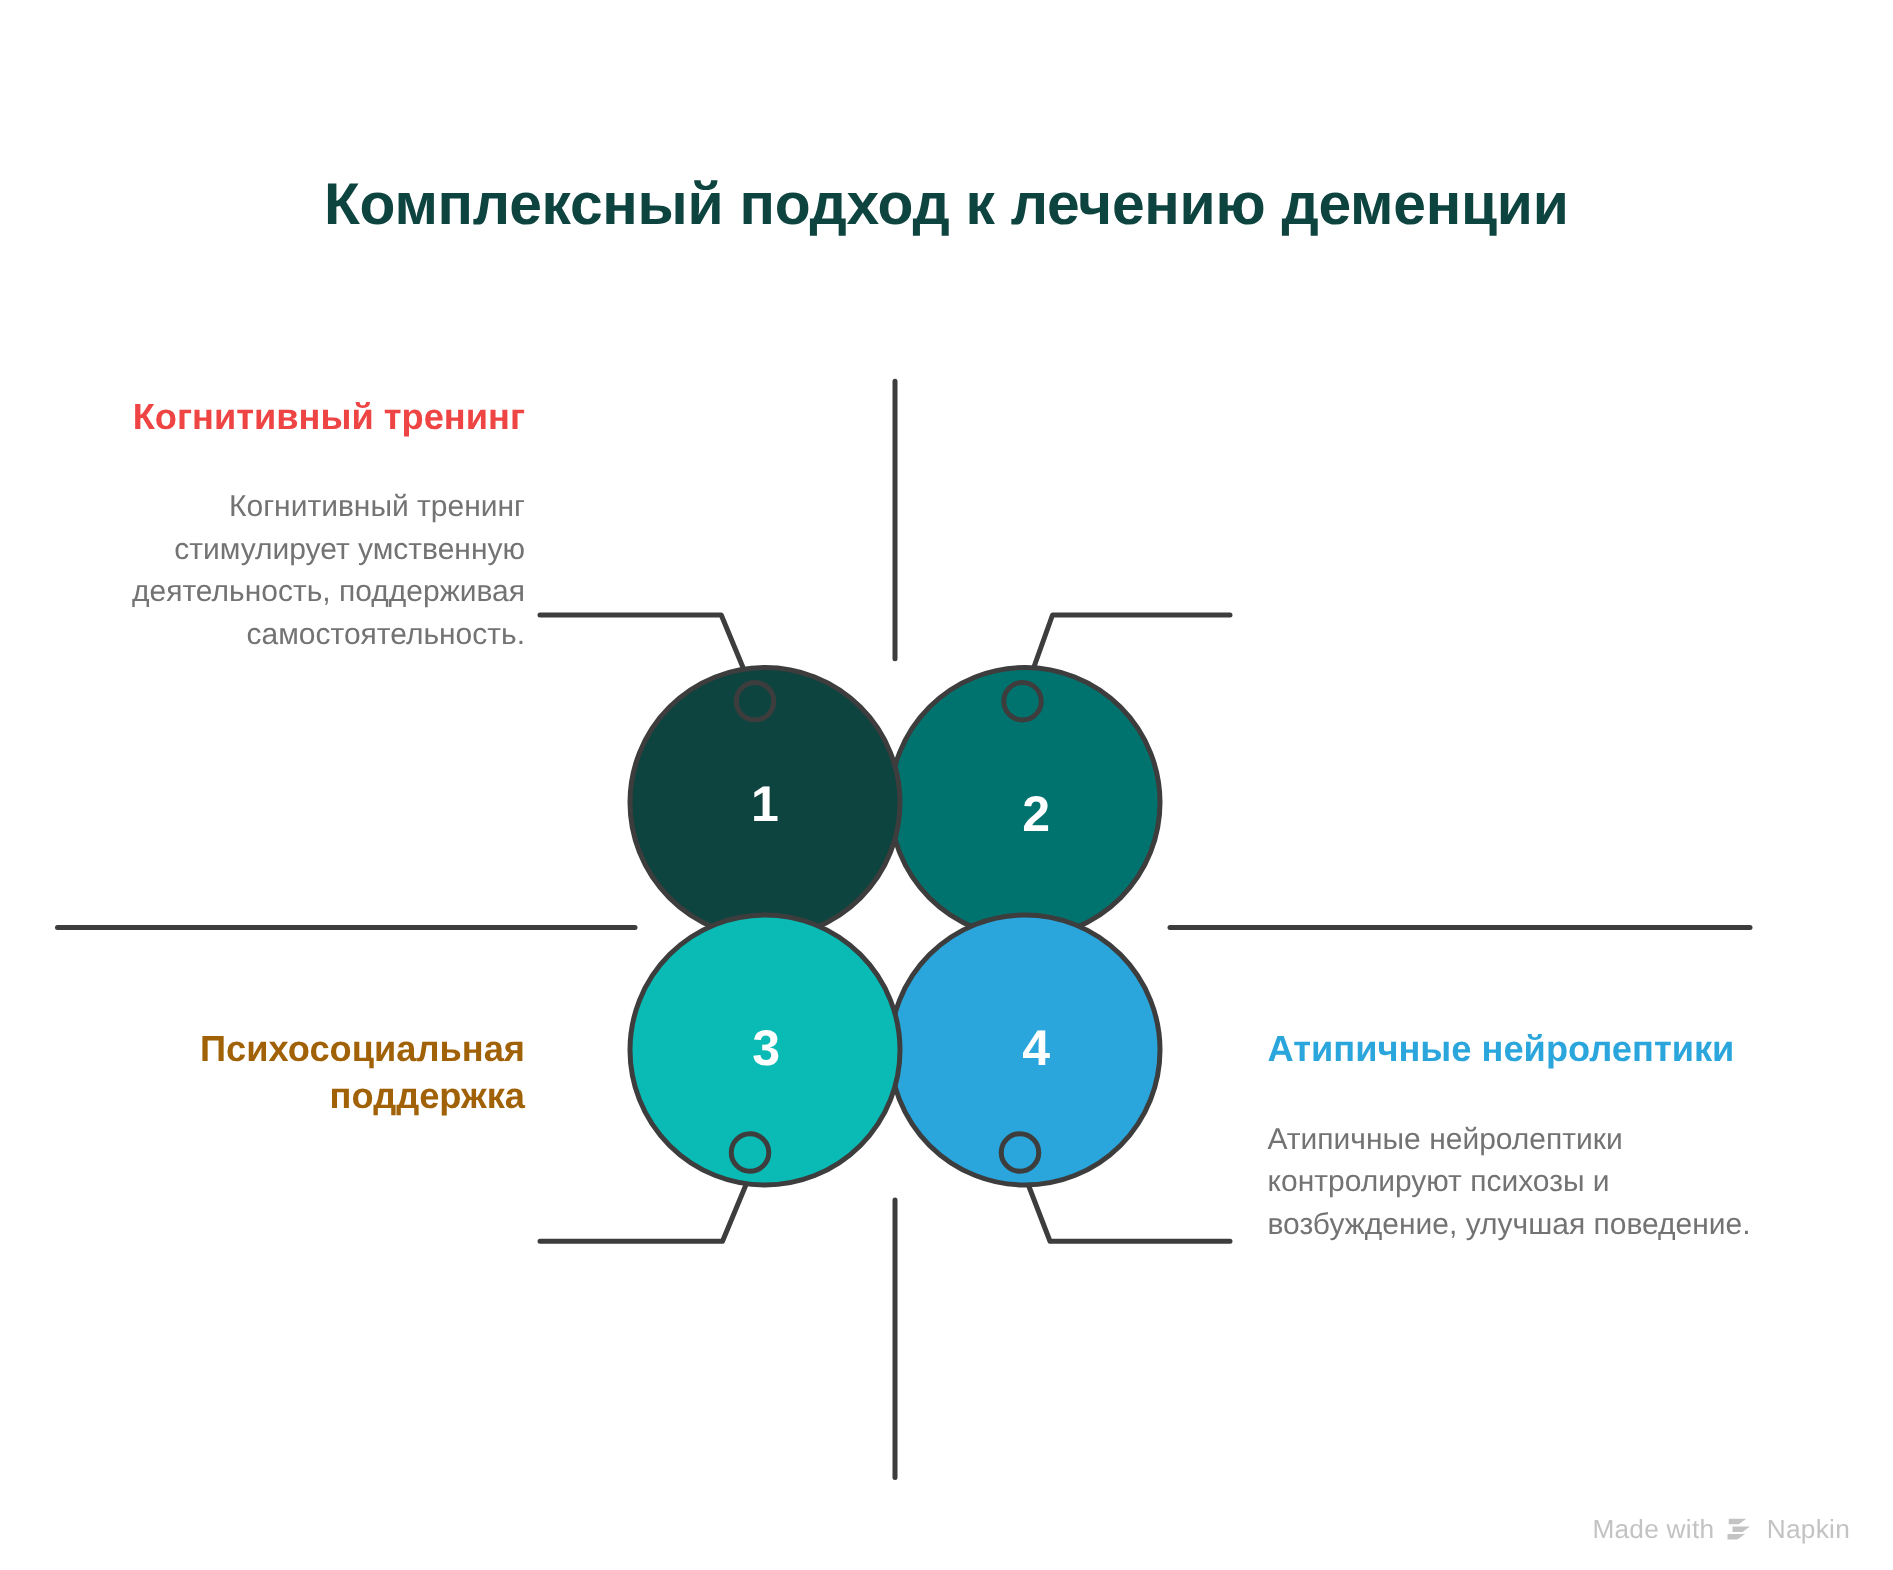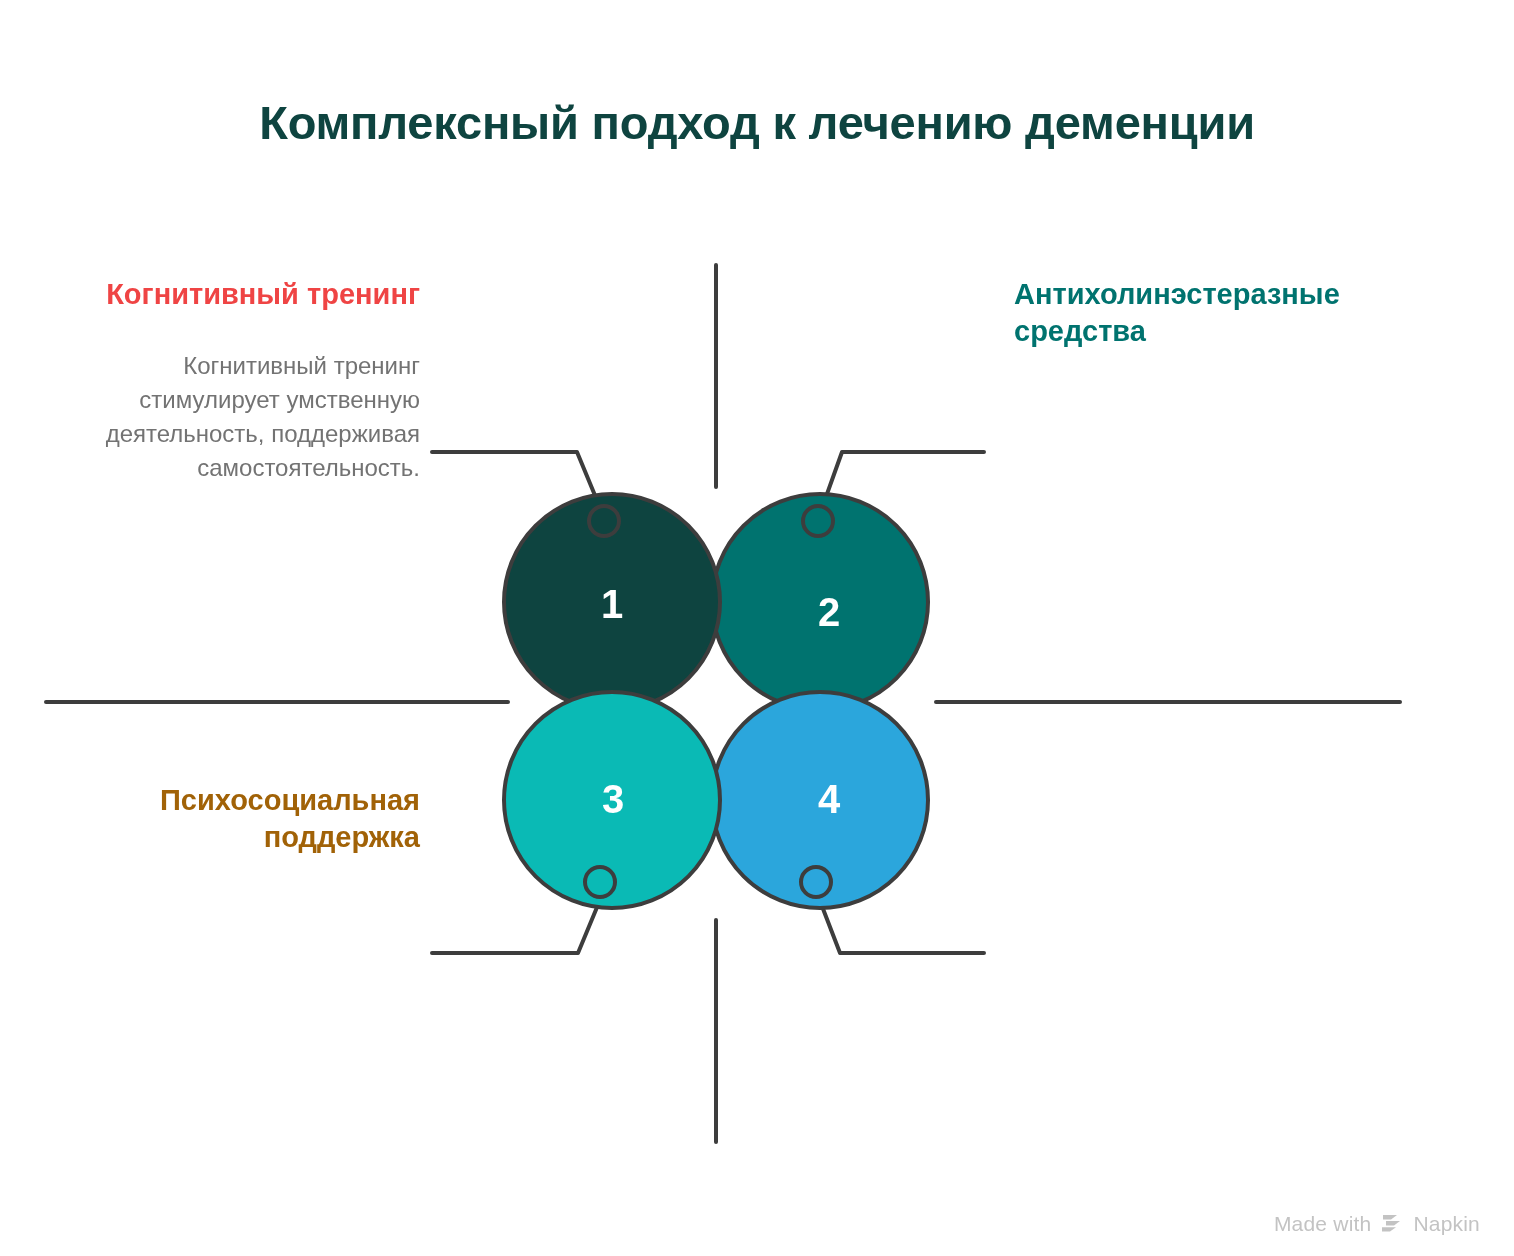--- a/index.html
+++ b/index.html
@@ -4,21 +4,21 @@
 <style>
   * { margin:0; padding:0; box-sizing:border-box; }
   html,body { background:#ffffff; }
   body {
     width:1514px; height:1256px;
     font-family:"Liberation Sans","DejaVu Sans",sans-serif;
     position:relative; overflow:hidden;
     -webkit-font-smoothing:antialiased;
   }
 
-  #stage { position:absolute; inset:0; }
+  #stage { position:absolute; inset:0;margin-top:40px; }
 
   
   .title {
     position:absolute;
     left:0; right:0; top:96px;
     text-align:center;
     font-size:47px;
     font-weight:bold;
     color:#0E4440;
     letter-spacing:-0.2px;
@@ -119,27 +119,30 @@
   <div class="cnum" style="left:829px; top:612px;">2</div>
   <div class="cnum" style="left:613px; top:799px;">3</div>
   <div class="cnum" style="left:829px; top:799px;">4</div>
 
   <div class="quad" id="q1">
     <h2>Когнитивный тренинг</h2>
     <p>Когнитивный тренинг стимулирует умственную деятельность, поддерживая самостоятельность.</p>
   </div>
 
   <div class="quad" id="q2">
-    <h2>Антихолинэстеразные средства</h2>
   </div>
 
   <div class="quad" id="q3">
     <h2>Психосоциальная поддержка</h2>
   </div>
 
+  <div class="quad" id="q4">
+    <h2>Атипичные нейролептики</h2>
+    <p>Атипичные нейролептики контролируют психозы и возбуждение, улучшая поведение.</p>
+  </div>
 
   <div class="footer">
     <span>Made with</span>
     <span class="mark">
       <svg width="24" height="22" viewBox="0 0 24 22" aria-hidden="true">
         <g fill="#c3c3c3">
           <polygon points="3,2 17,2 11,6.4 3,6.4"></polygon>
           <polygon points="6,8.1 20,8.1 14,12.5 6,12.5"></polygon>
           <polygon points="2,14.2 16,14.2 10,18.6 2,18.6"></polygon>
         </g>

